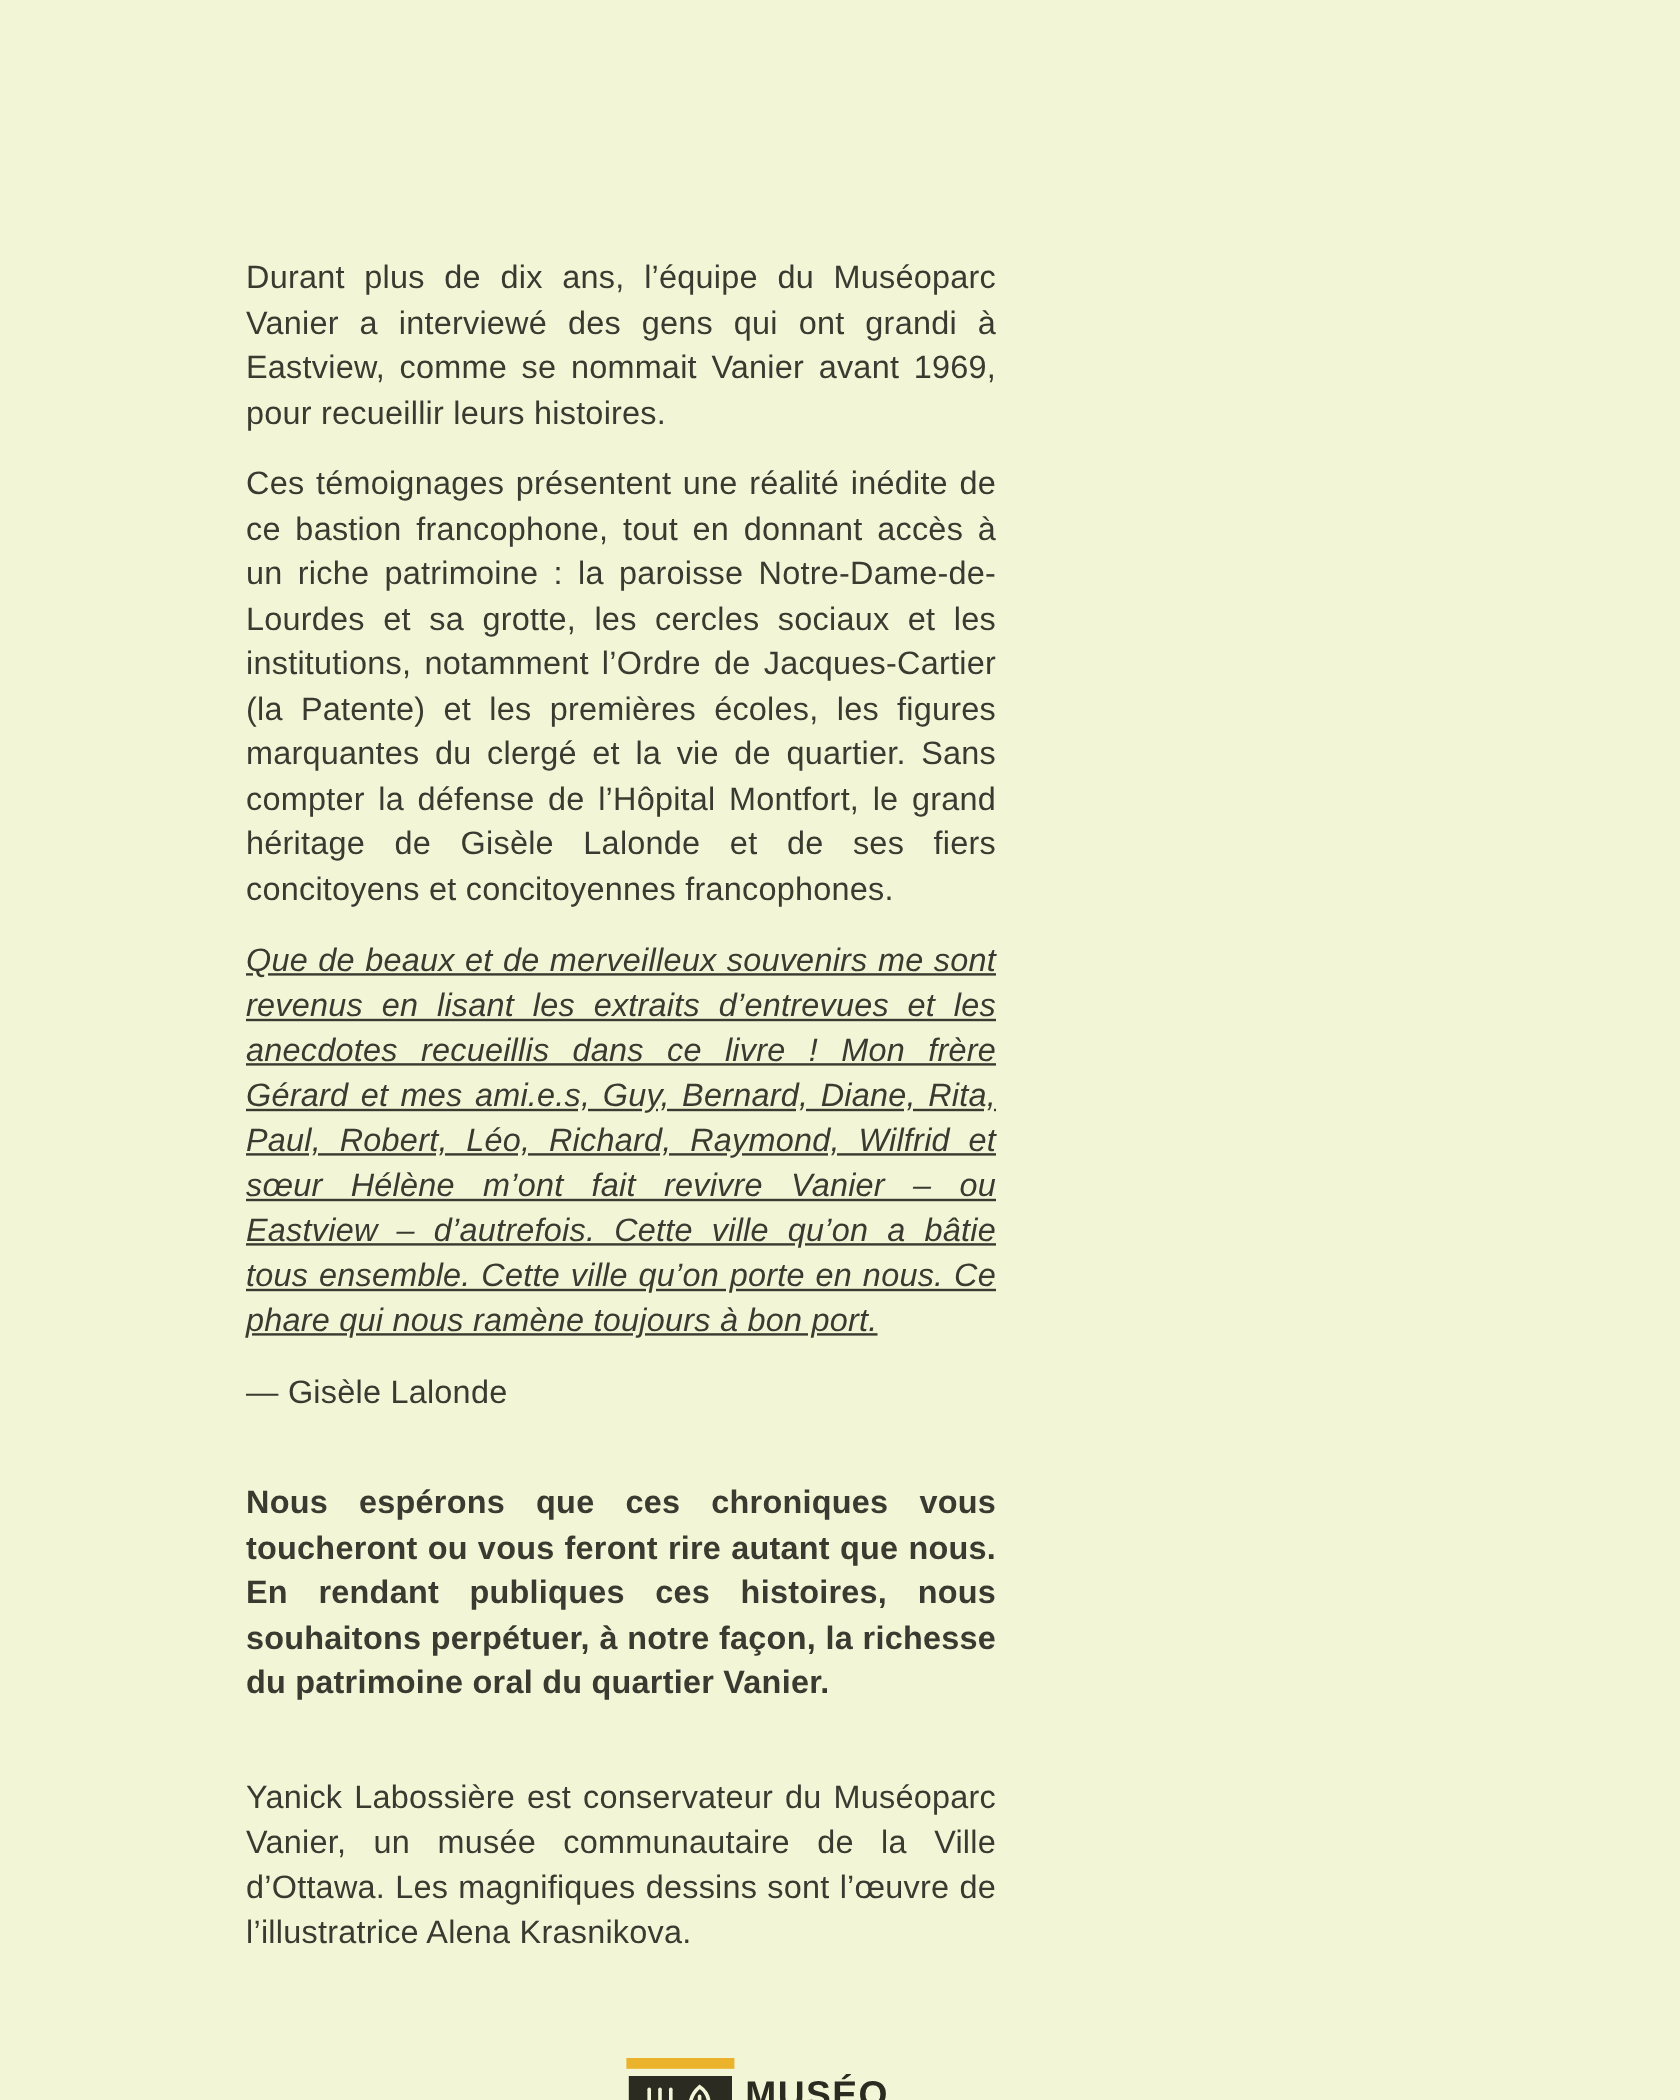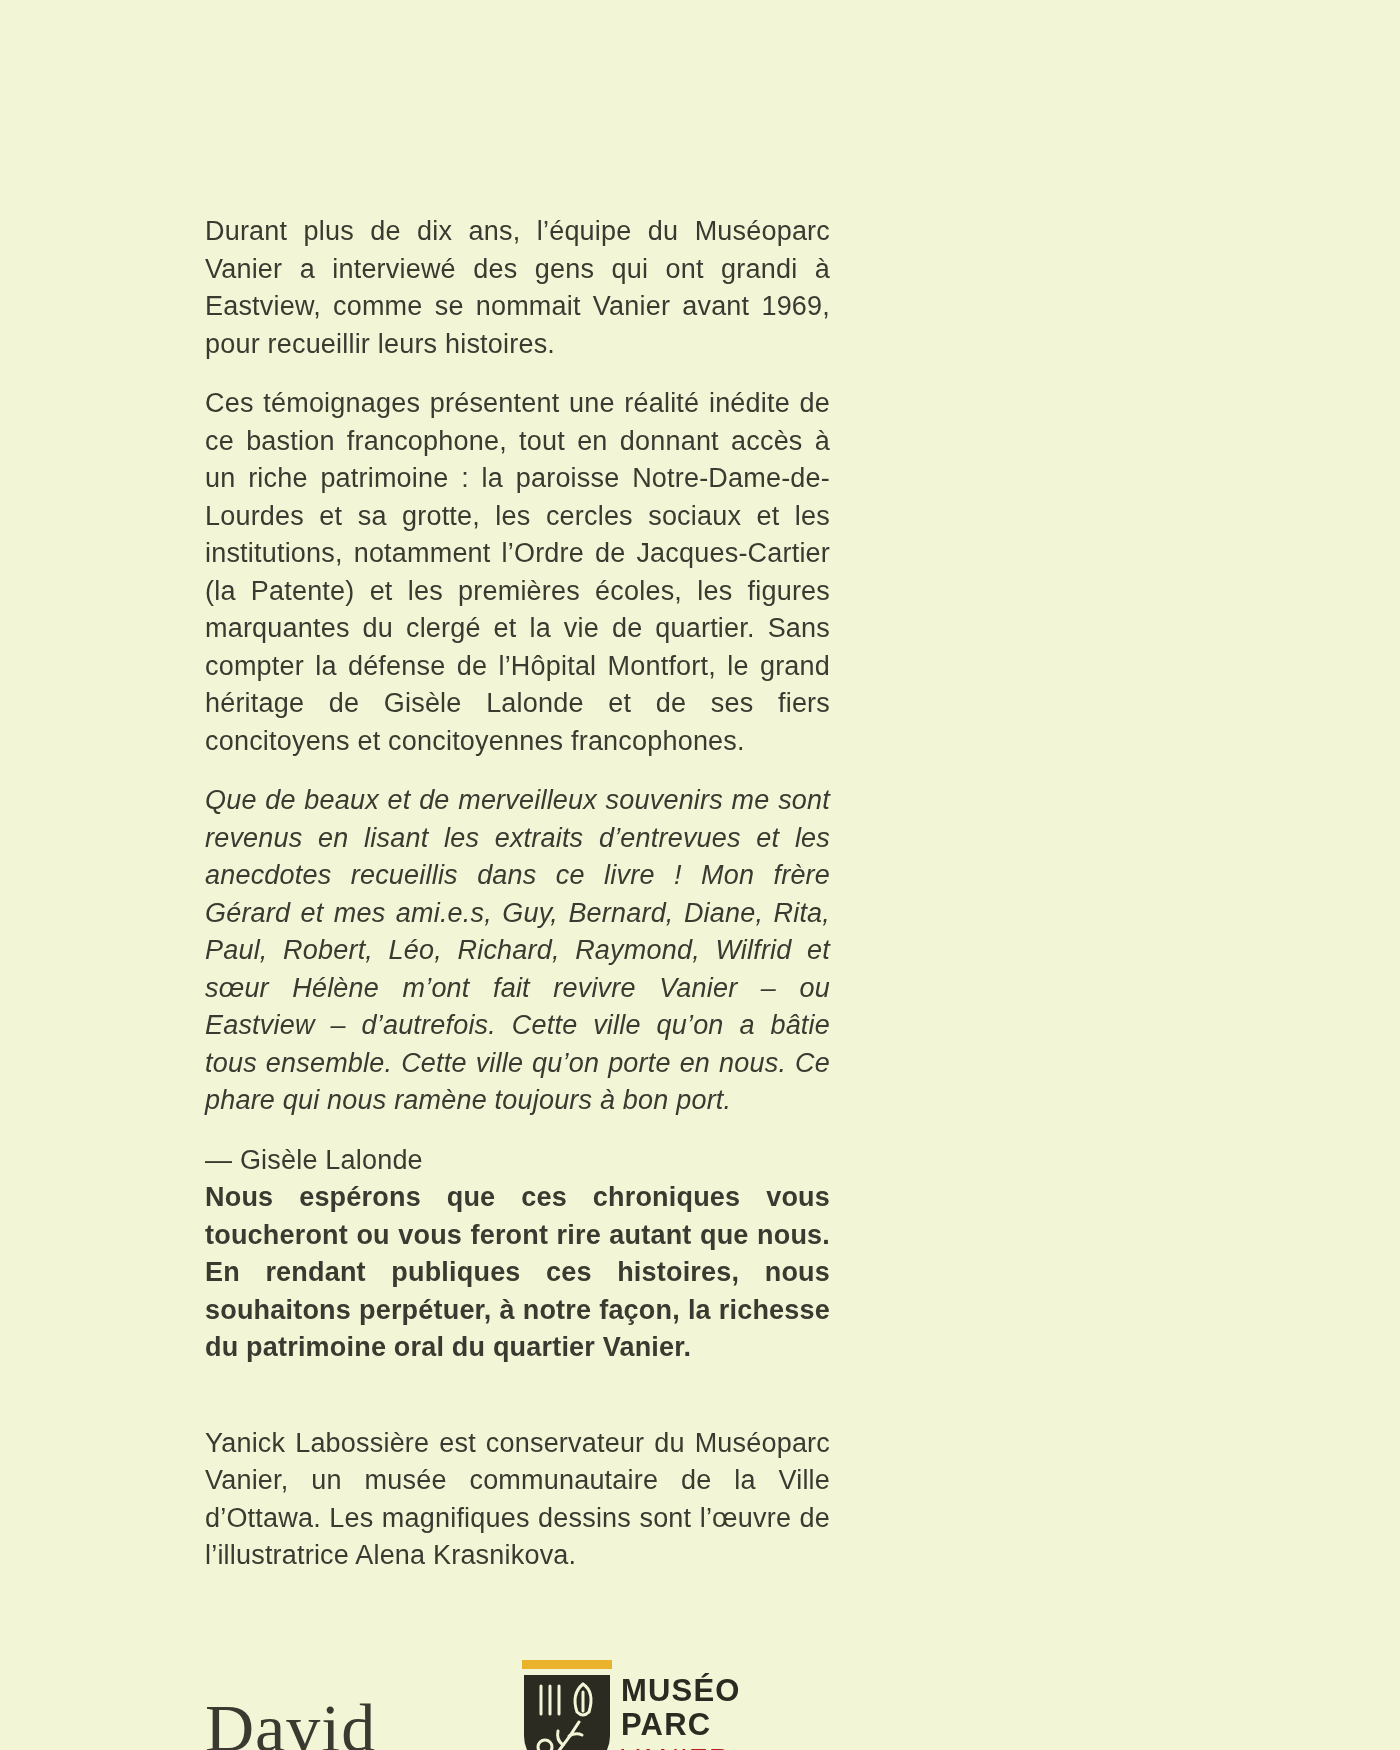--- a/index.html
+++ b/index.html
@@ -17,26 +17,26 @@
   }
   .para {
     font-size: 27px;
     line-height: 37.5px;
     text-align: justify;
     letter-spacing: 0.2px;
     margin-bottom: 22px;
     hyphens: auto;
     -webkit-hyphens: auto;
   }
-  .quote { font-style: italic; }
+  .quote { font-style: italic; text-decoration: underline; }
   .attribution {
     text-align: left;
     margin-bottom: 0;
   }
-  .mission { font-weight: bold; }
+  .mission { font-weight: bold; margin-top: 55px; }
   .bio { margin-top: 58px; margin-bottom: 16px; }
 
   .footer {
     display: flex;
     align-items: flex-start;
     margin-top: 85px;
   }
   .publisher { width: 316px; }
   .publisher-name {
     font-family: "Liberation Serif", serif;

